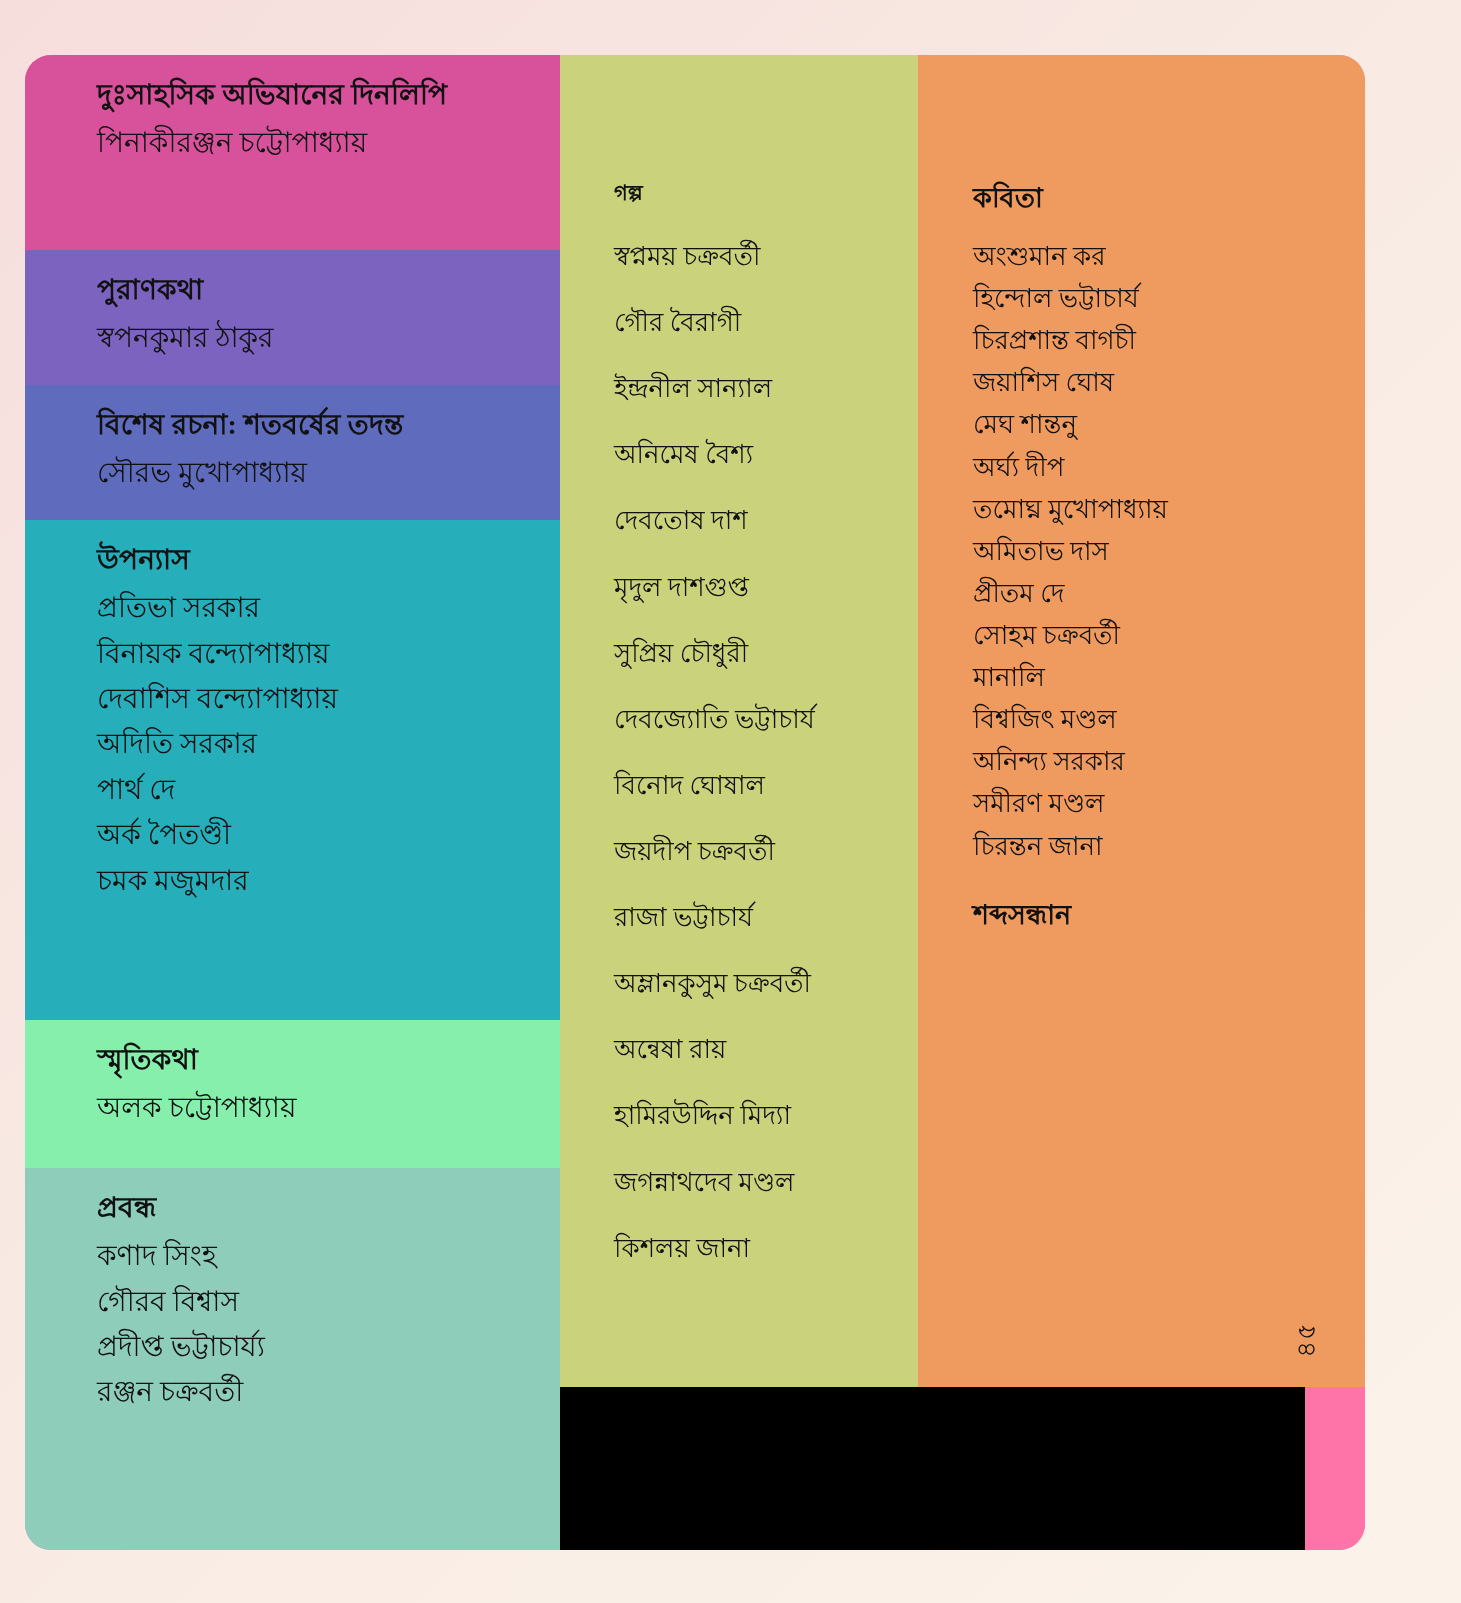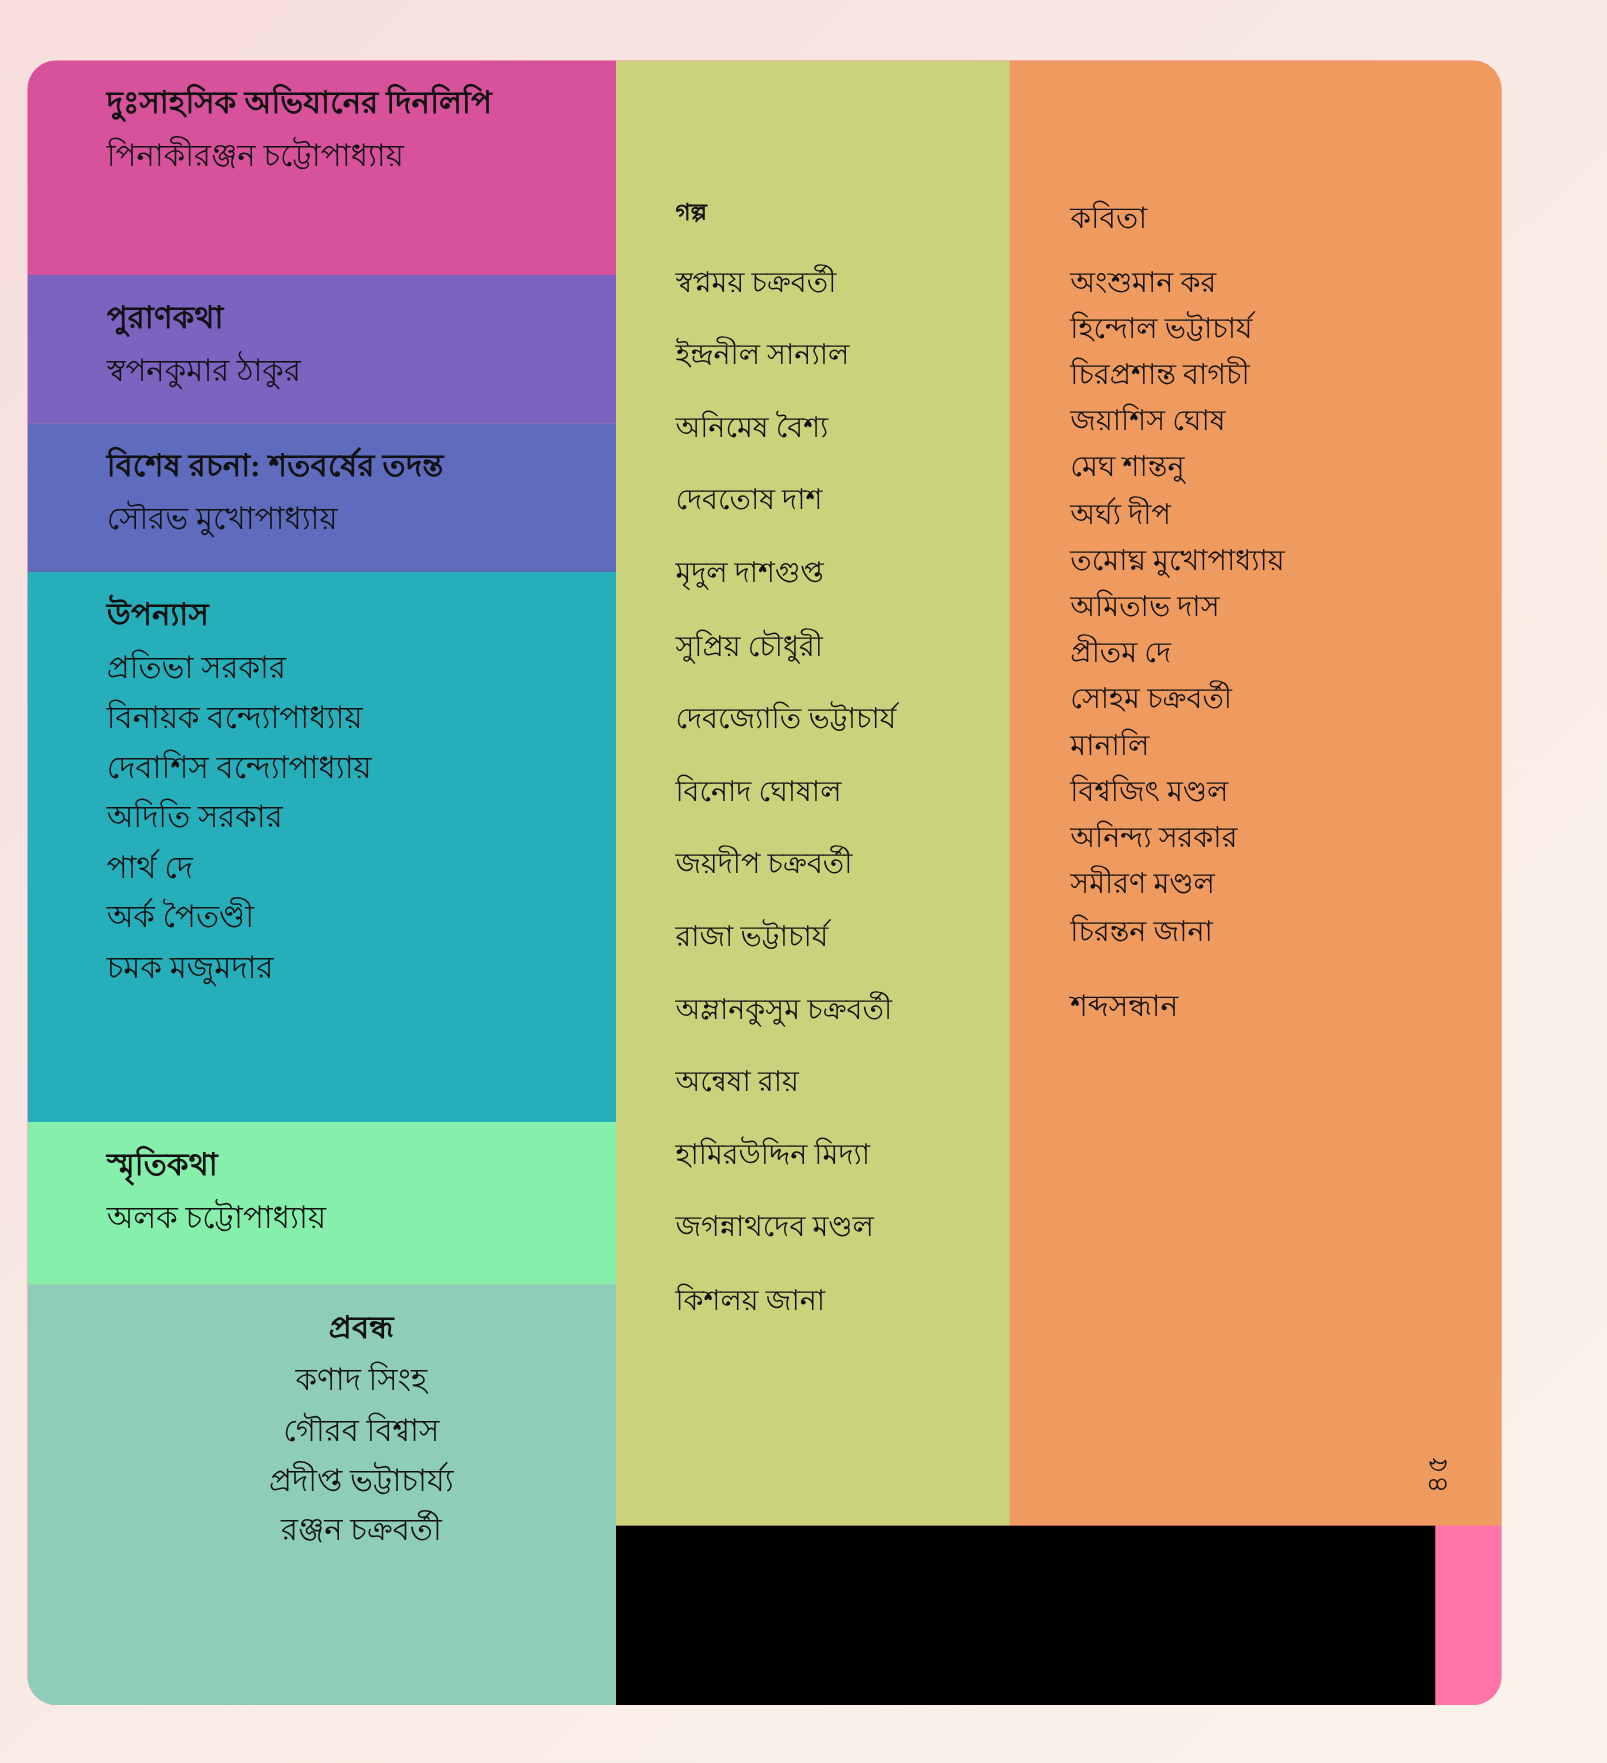--- a/index.html
+++ b/index.html
@@ -55,21 +55,21 @@
   .blk .name {
     font-size: 28px;
     line-height: 1.62;
     color: #111;
   }
   .b-din   { background: #d7529b; height: 195px; }
   .b-puran { background: #7d63c0; height: 135px; }
   .b-bises { background: #5f6bbd; height: 135px; }
   .b-upon  { background: #27aebb; height: 500px; }
   .b-smri  { background: #86efac; height: 148px; }
-  .b-prab  { background: #8fcdbb; height: 382px; text-align: center; }
+  .b-prab  { background: #8fcdbb; height: 382px; }
 
   
   .mid-col {
     position: absolute;
     left: 535px;
     top: 0;
     width: 358px;
     height: 1332px;
     background: #cbd27c;
     box-sizing: border-box;
@@ -96,21 +96,21 @@
     top: 0;
     width: 447px;
     height: 1332px;
     background: #ef9a5e;
     box-sizing: border-box;
     padding: 122px 0 0 55px;
   }
   .right-col h2 {
     margin: 0 12px 14px 0;
     font-size: 27px;
-    font-weight: normal;
+    font-weight: bold;
     color: #111;
   }
   .right-col .name {
     font-size: 26px;
     line-height: 1.62;
     color: #111;
   }
   .right-col h2.sabda {
     margin-top: 26px;
   }
@@ -187,20 +187,21 @@
         <div class="name">গৌরব বিশ্বাস</div>
         <div class="name">প্রদীপ্ত ভট্টাচার্য্য</div>
         <div class="name">রঞ্জন চক্রবর্তী</div>
       </div>
 
     </div>
 
     <div class="mid-col">
       <h2>গল্প</h2>
       <div class="name">স্বপ্নময় চক্রবর্তী</div>
+      <div class="name">গৌর বৈরাগী</div>
       <div class="name">ইন্দ্রনীল সান্যাল</div>
       <div class="name">অনিমেষ বৈশ্য</div>
       <div class="name">দেবতোষ দাশ</div>
       <div class="name">মৃদুল দাশগুপ্ত</div>
       <div class="name">সুপ্রিয় চৌধুরী</div>
       <div class="name">দেবজ্যোতি ভট্টাচার্য</div>
       <div class="name">বিনোদ ঘোষাল</div>
       <div class="name">জয়দীপ চক্রবর্তী</div>
       <div class="name">রাজা ভট্টাচার্য</div>
       <div class="name">অম্লানকুসুম চক্রবর্তী</div>

